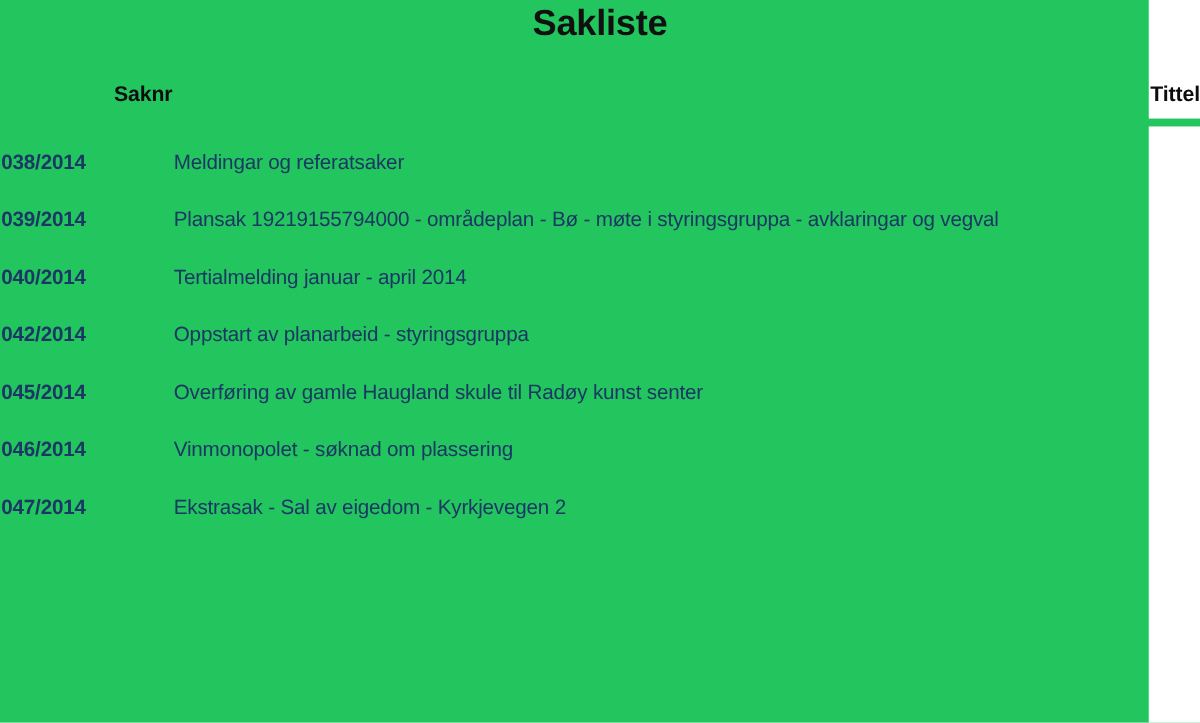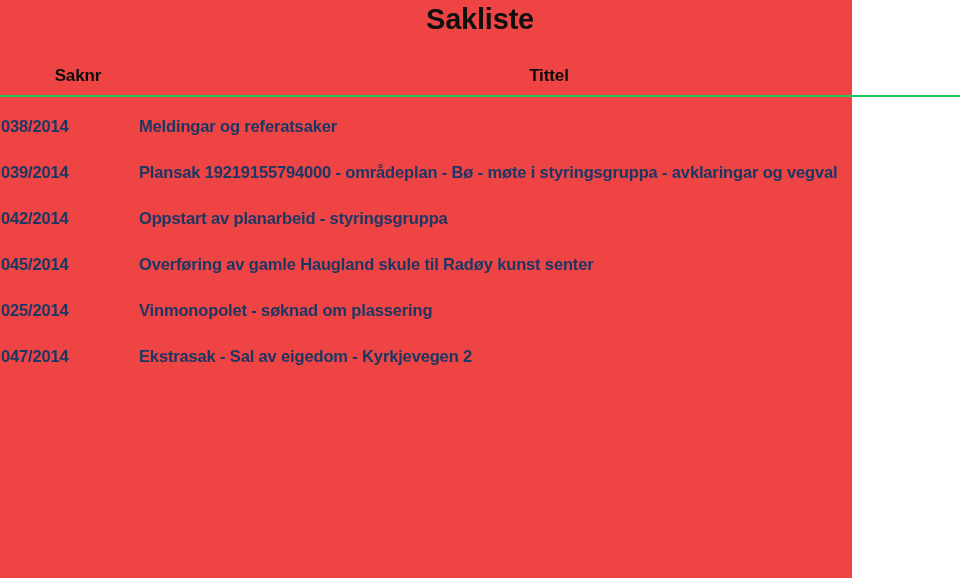--- a/index.html
+++ b/index.html
@@ -10,23 +10,23 @@
   body {
     width: 960px;
     height: 578px;
     overflow: hidden;
     font-family: "Liberation Sans", sans-serif;
     -webkit-font-smoothing: antialiased;
   }
 
   .page {
     position: relative;
-    width: 852px;
+    width: 919px;
     height: 578px;
-    background: #ef4444;
+    background: #22c55e;
     box-sizing: border-box;
   }
 
   
   .doc-title {
     position: absolute;
     top: 0px;
     left: 0;
     width: 960px;
     text-align: center;
@@ -44,27 +44,27 @@
     left: 0px;
     width: 960px;
     border-collapse: collapse;
     table-layout: fixed;
   }
 
   .sak-table col.col-saknr { width: 138px; }
   .sak-table col.col-tittel { width: 822px; }
 
   .sak-table thead th {
-    text-align: center;
+    text-align: right;
     vertical-align: bottom;
     font-size: 17px;
     font-weight: bold;
     color: #0d0d0d;
     padding: 0 0 9px 0;
-    border-bottom: 2px solid #22c55e;
+    border-bottom: 6px solid #22c55e;
     letter-spacing: -0.1px;
   }
   .sak-table thead th.th-saknr { padding-left: 18px; }
   .sak-table thead th.th-tittel { padding-left: 0px; }
 
   .sak-table tbody td {
     vertical-align: top;
     font-size: 16.5px;
     color: #1b3764;
     line-height: 25px;
@@ -75,21 +75,21 @@
 
   .sak-table tbody tr:first-child td { padding-top: 17px; }
 
   .cell-saknr {
     font-weight: bold;
     white-space: nowrap;
     font-size: 16.5px;
   }
 
   .cell-tittel {
-    font-weight: bold;
+    font-weight: normal;
     padding-right: 60px;
   }
 </style>
 </head>
 <body>
 
 <div class="page">
 
   <div class="doc-title">Sakliste</div>
 
@@ -107,29 +107,33 @@
     <tbody id="table-body">
         <tr>
           <td class="cell-saknr">038/2014</td>
           <td class="cell-tittel">Meldingar og referatsaker</td>
         </tr>
         <tr>
           <td class="cell-saknr">039/2014</td>
           <td class="cell-tittel">Plansak 19219155794000 - områdeplan - Bø - møte i styringsgruppa - avklaringar og vegval</td>
         </tr>
         <tr>
+          <td class="cell-saknr">040/2014</td>
+          <td class="cell-tittel">Tertialmelding januar - april 2014</td>
+        </tr>
+        <tr>
           <td class="cell-saknr">042/2014</td>
           <td class="cell-tittel">Oppstart av planarbeid - styringsgruppa</td>
         </tr>
         <tr>
           <td class="cell-saknr">045/2014</td>
           <td class="cell-tittel">Overføring av gamle Haugland skule til Radøy kunst senter</td>
         </tr>
         <tr>
-          <td class="cell-saknr">025/2014</td>
+          <td class="cell-saknr">046/2014</td>
           <td class="cell-tittel">Vinmonopolet - søknad om plassering</td>
         </tr>
         <tr>
           <td class="cell-saknr">047/2014</td>
           <td class="cell-tittel">Ekstrasak - Sal av eigedom - Kyrkjevegen 2</td>
         </tr>
       </tbody>
   </table>
 
 </div>

